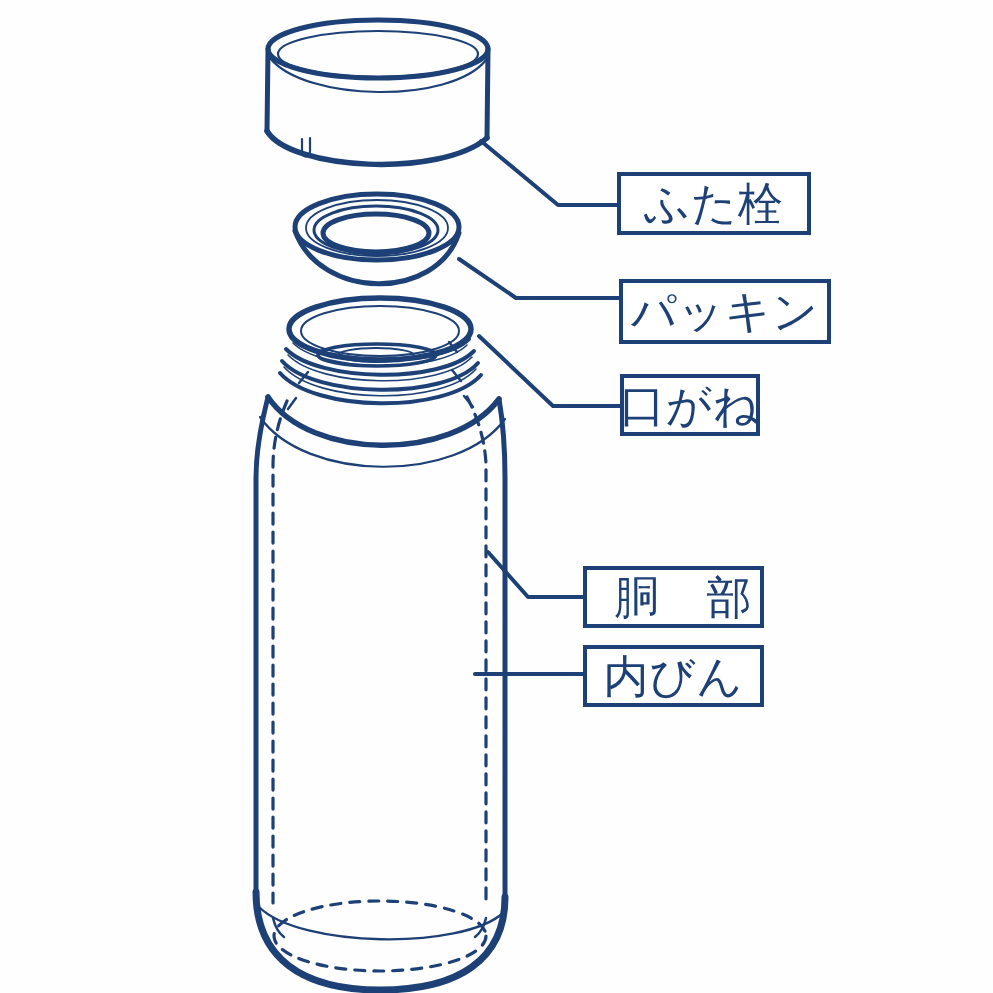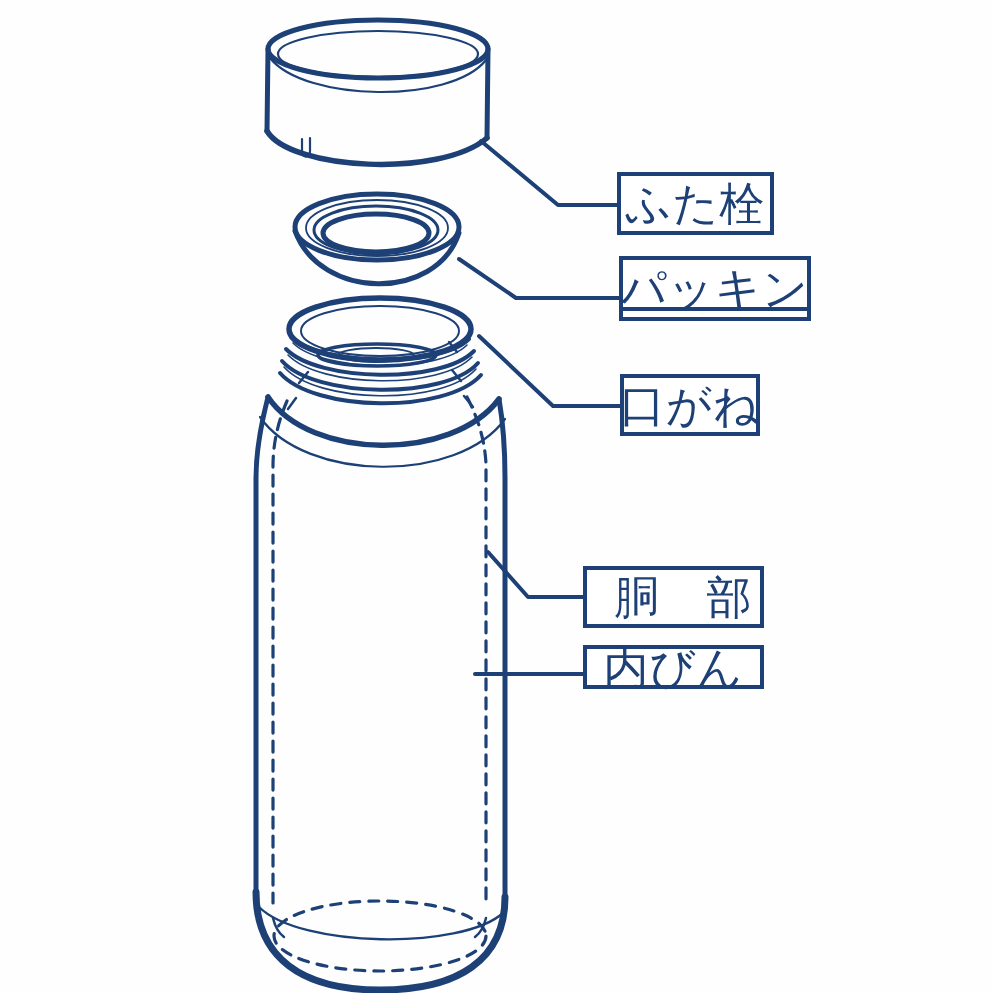--- a/index.html
+++ b/index.html
@@ -35,25 +35,25 @@
     justify-content: center;
     background: #ffffff;
     border: 4px solid var(--ink);
     color: var(--ink);
     font-size: 45px;
     font-weight: 500;
     line-height: 1;
     white-space: nowrap;
     letter-spacing: 1px;
   }
-  .label-futasen   { left: 617px; top: 172px; width: 157px; height: 63px; }
-  .label-packing   { left: 619px; top: 256px; width: 192px; height: 65px; text-decoration: underline; }
+  .label-futasen   { left: 617px; top: 172px; width: 194px; height: 63px; }
+  .label-packing   { left: 619px; top: 279px; width: 212px; height: 65px; }
   .label-kuchigane { left: 620px; top: 374px; width: 140px; height: 62px; }
   .label-doubu     { left: 583px; top: 566px; width: 181px; height: 62px; padding-left: 20px; }
-  .label-uchibin   { left: 583px; top: 645px; width: 181px; height: 44px; }
+  .label-uchibin   { left: 583px; top: 645px; width: 181px; height: 62px; }
 </style>
 </head>
 <body>
 
 <div class="stage">
 
   <svg class="diagram" viewBox="0 0 993 993">
 
     <g>
       <ellipse cx="378" cy="49" rx="110" ry="29" stroke-width="5"></ellipse>

